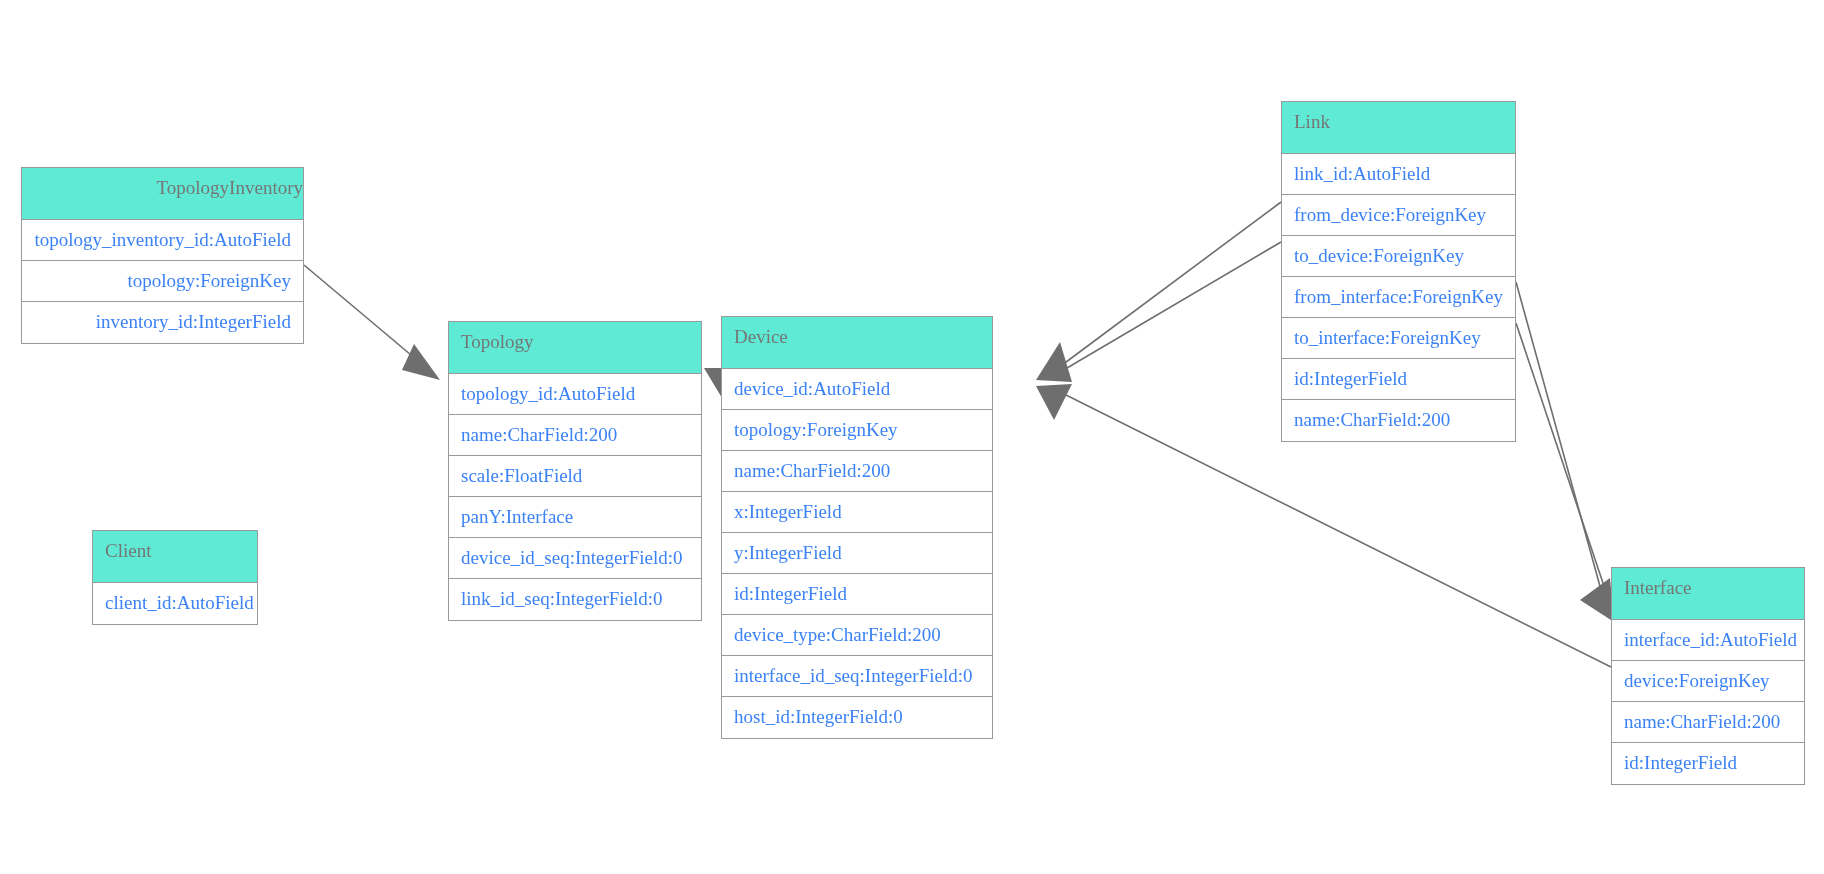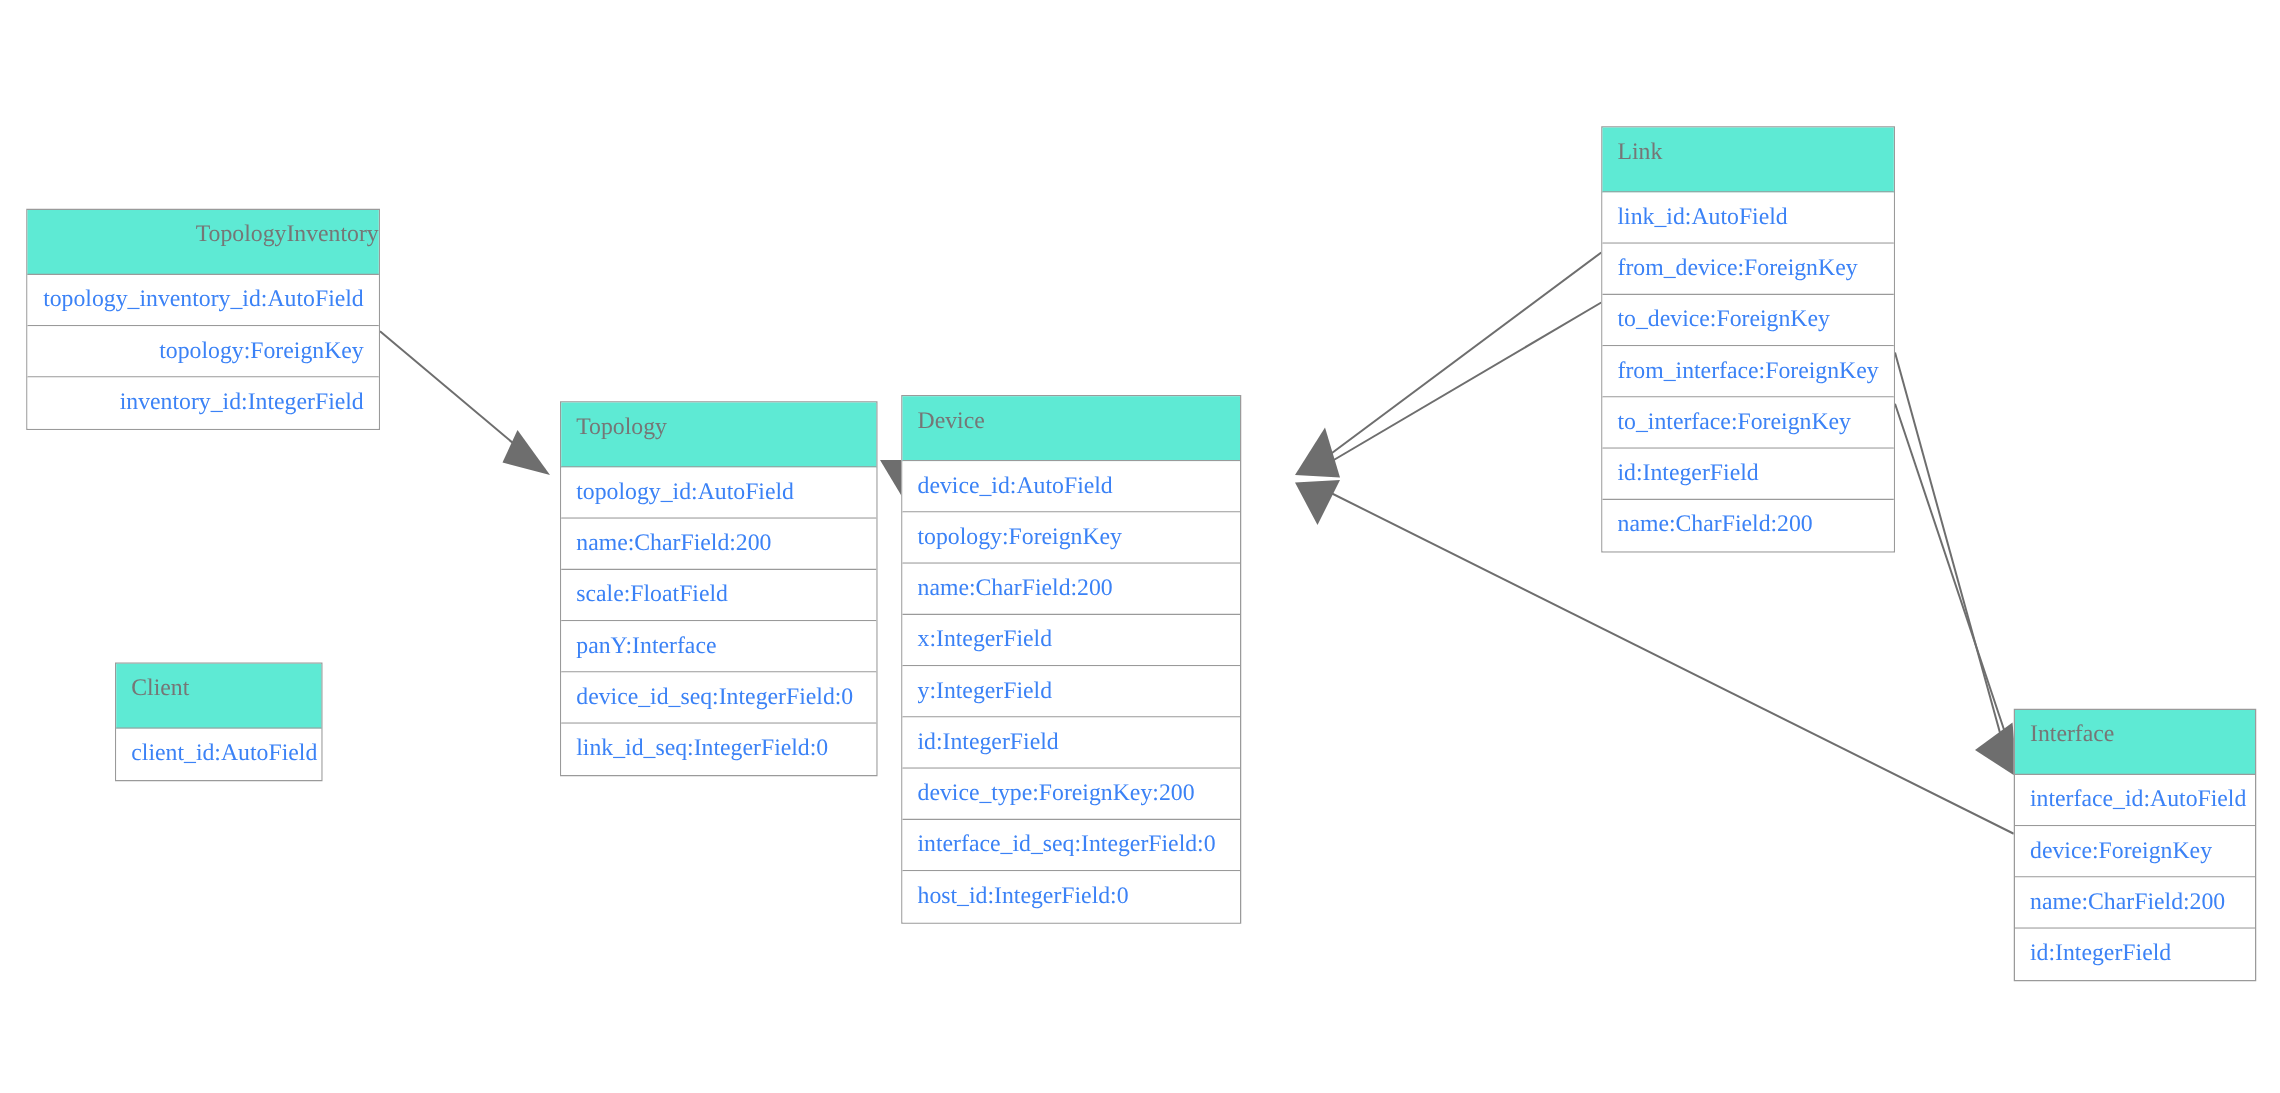--- a/index.html
+++ b/index.html
@@ -126,21 +126,21 @@
         <div class="entity-row">link_id_seq:IntegerField:0</div>
       </div>
       <div class="entity" style="left: 721px; top: 316px; width: 272px;">
         <div class="entity-title">Device</div>
         <div class="entity-row">device_id:AutoField</div>
         <div class="entity-row">topology:ForeignKey</div>
         <div class="entity-row">name:CharField:200</div>
         <div class="entity-row">x:IntegerField</div>
         <div class="entity-row">y:IntegerField</div>
         <div class="entity-row">id:IntegerField</div>
-        <div class="entity-row">device_type:ForeignKey:200</div>
+        <div class="entity-row">device_type:CharField:200</div>
         <div class="entity-row">interface_id_seq:IntegerField:0</div>
         <div class="entity-row">host_id:IntegerField:0</div>
       </div>
       <div class="entity" style="left: 1281px; top: 101px; width: 235px;">
         <div class="entity-title">Link</div>
         <div class="entity-row">link_id:AutoField</div>
         <div class="entity-row">from_device:ForeignKey</div>
         <div class="entity-row">to_device:ForeignKey</div>
         <div class="entity-row">from_interface:ForeignKey</div>
         <div class="entity-row">to_interface:ForeignKey</div>

